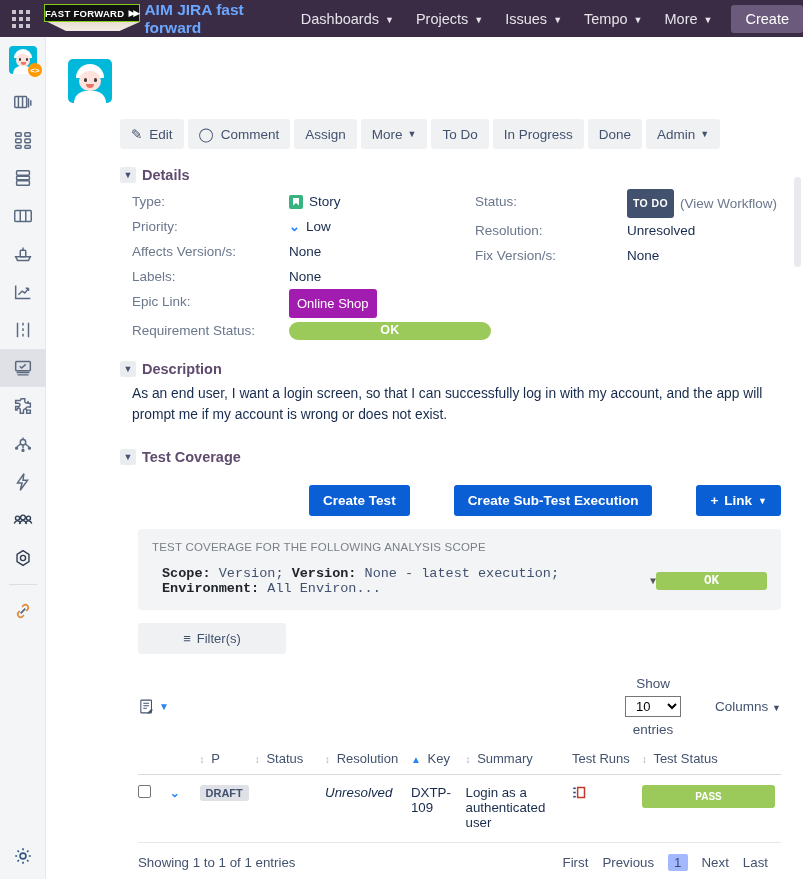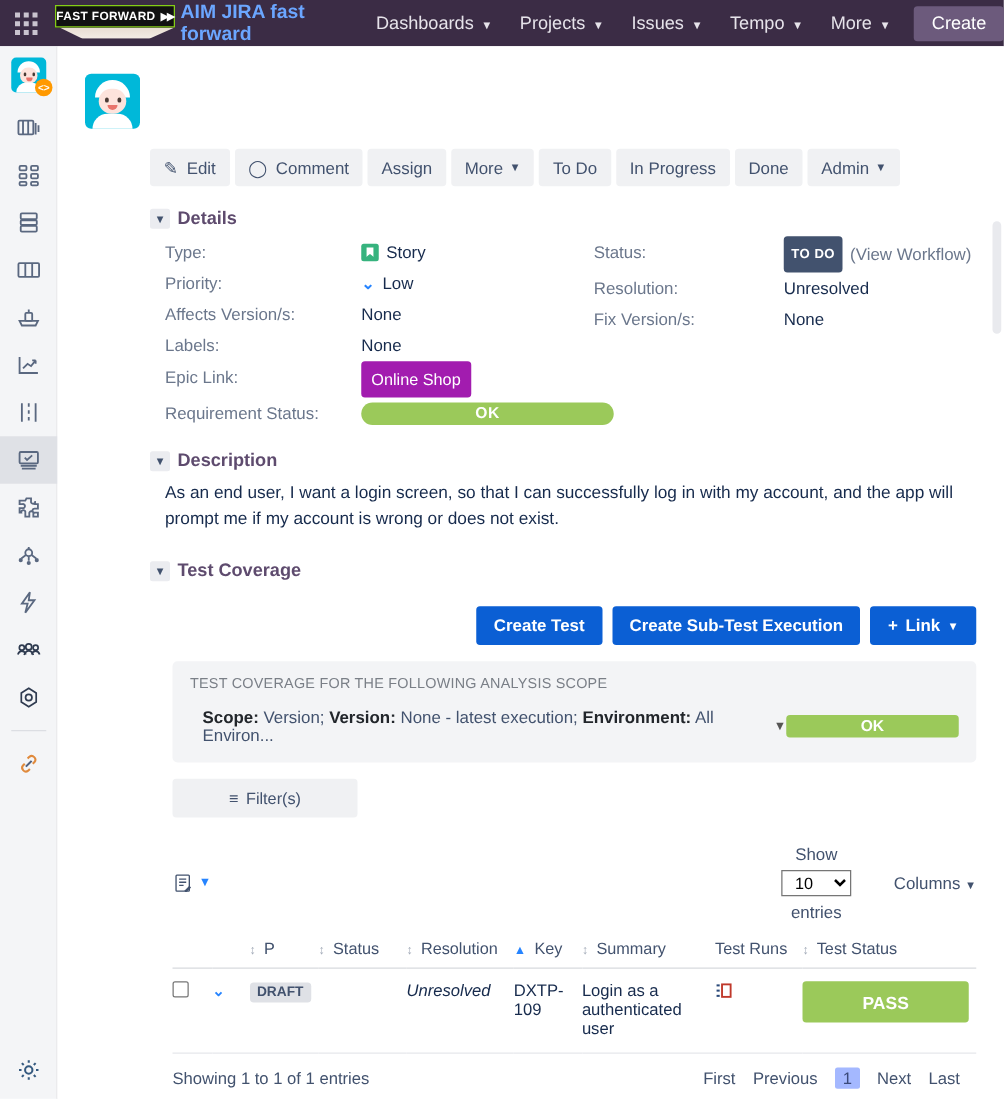--- a/index.html
+++ b/index.html
@@ -147,29 +147,29 @@
   }
 
   
   #desc { margin: 6px 0 0 86px; width: 640px; font-size: 13.8px; line-height: 21px; color: #172b4d; }
 
   
   #tcbtns { display: flex; gap: 8px; justify-content: flex-end; padding: 14px 22px 0 0; }
   .bluebtn {
     background: #0b5fd4; color: #fff; border: none; border-radius: 3px; font-family: inherit;
     font-size: 13.5px; font-weight: bold; padding: 8px 14px; cursor: pointer;
-    display: flex; align-items: center; gap: 6px;
+    display: flex; align-items: center; gap: 6px; margin-left: 36px;
   }
 
   
   #scopepanel {
     margin: 13px 22px 0 92px; background: #f3f4f6; border-radius: 4px; padding: 12px 14px 14px 14px;
   }
   #scopetitle { font-size: 11.5px; color: #7a7f87; letter-spacing: .2px; }
-  #scoperow { display: flex; align-items: center; margin-top: 13px; gap: 0; }
+  #scoperow { display: flex; align-items: center; margin-top: 13px; gap: 0; font-family: Liberation Mono, monospace; }
   #scopetext { font-size: 13.5px; color: #42526e; padding-left: 10px; }
   #scopetext b { color: #22262b; }
   .smallcaret { color: #555; font-size: 10px; cursor: pointer; }
   #scopeok {
     background: #9bc95a; color: #fff; font-weight: bold; font-size: 12.5px;
     width: 142px; height: 18px; border-radius: 3px; display: flex; align-items: center; justify-content: center;
     margin-left: auto;
   }
 
   
@@ -194,22 +194,22 @@
     font-size: 13px; color: #42526e; font-weight: normal; text-align: left;
     padding: 0 0 8px 0; white-space: nowrap; cursor: pointer;
   }
   #tbl thead tr { border-bottom: 1px solid #d8dade; }
   #tbl td { font-size: 13.3px; color: #172b4d; padding: 10px 6px 12px 0; vertical-align: top; }
   #tbl tbody tr { border-bottom: 1px solid #e6e8eb; }
   .sortarr { color: #a5adba; font-size: 10px; margin-right: 3px; }
   .sortarr.act { color: #2684ff; }
   .draftpill { background: #dfe1e6; color: #42526e; font-size: 11px; font-weight: bold; padding: 2px 6px; border-radius: 3px; }
   .passpill {
-    background: #9bc95a; color: #fff; font-weight: bold; font-size: 14px;
-    width: 133px; height: 33px; border-radius: 3px; display: flex; align-items: center; justify-content: center;
+    background: #9bc95a; color: #fff; font-weight: bold; font-size: 10px;
+    width: 133px; height: 23px; border-radius: 3px; display: flex; align-items: center; justify-content: center;
   }
   .rowcaret { color: #2684ff; font-weight: bold; font-size: 12px; cursor: pointer; }
   .unres { font-style: italic; color: #172b4d; }
 
   
   #tfoot { display: flex; align-items: center; margin: 11px 35px 0 92px; font-size: 13.3px; color: #42526e; }
   #pager { margin-left: auto; display: flex; align-items: center; gap: 14px; }
   #pager span { cursor: pointer; }
   #pager .pgnum {
     background: #a4b8ff; color: #3b4a7a; padding: 1px 6px; border-radius: 2px;

